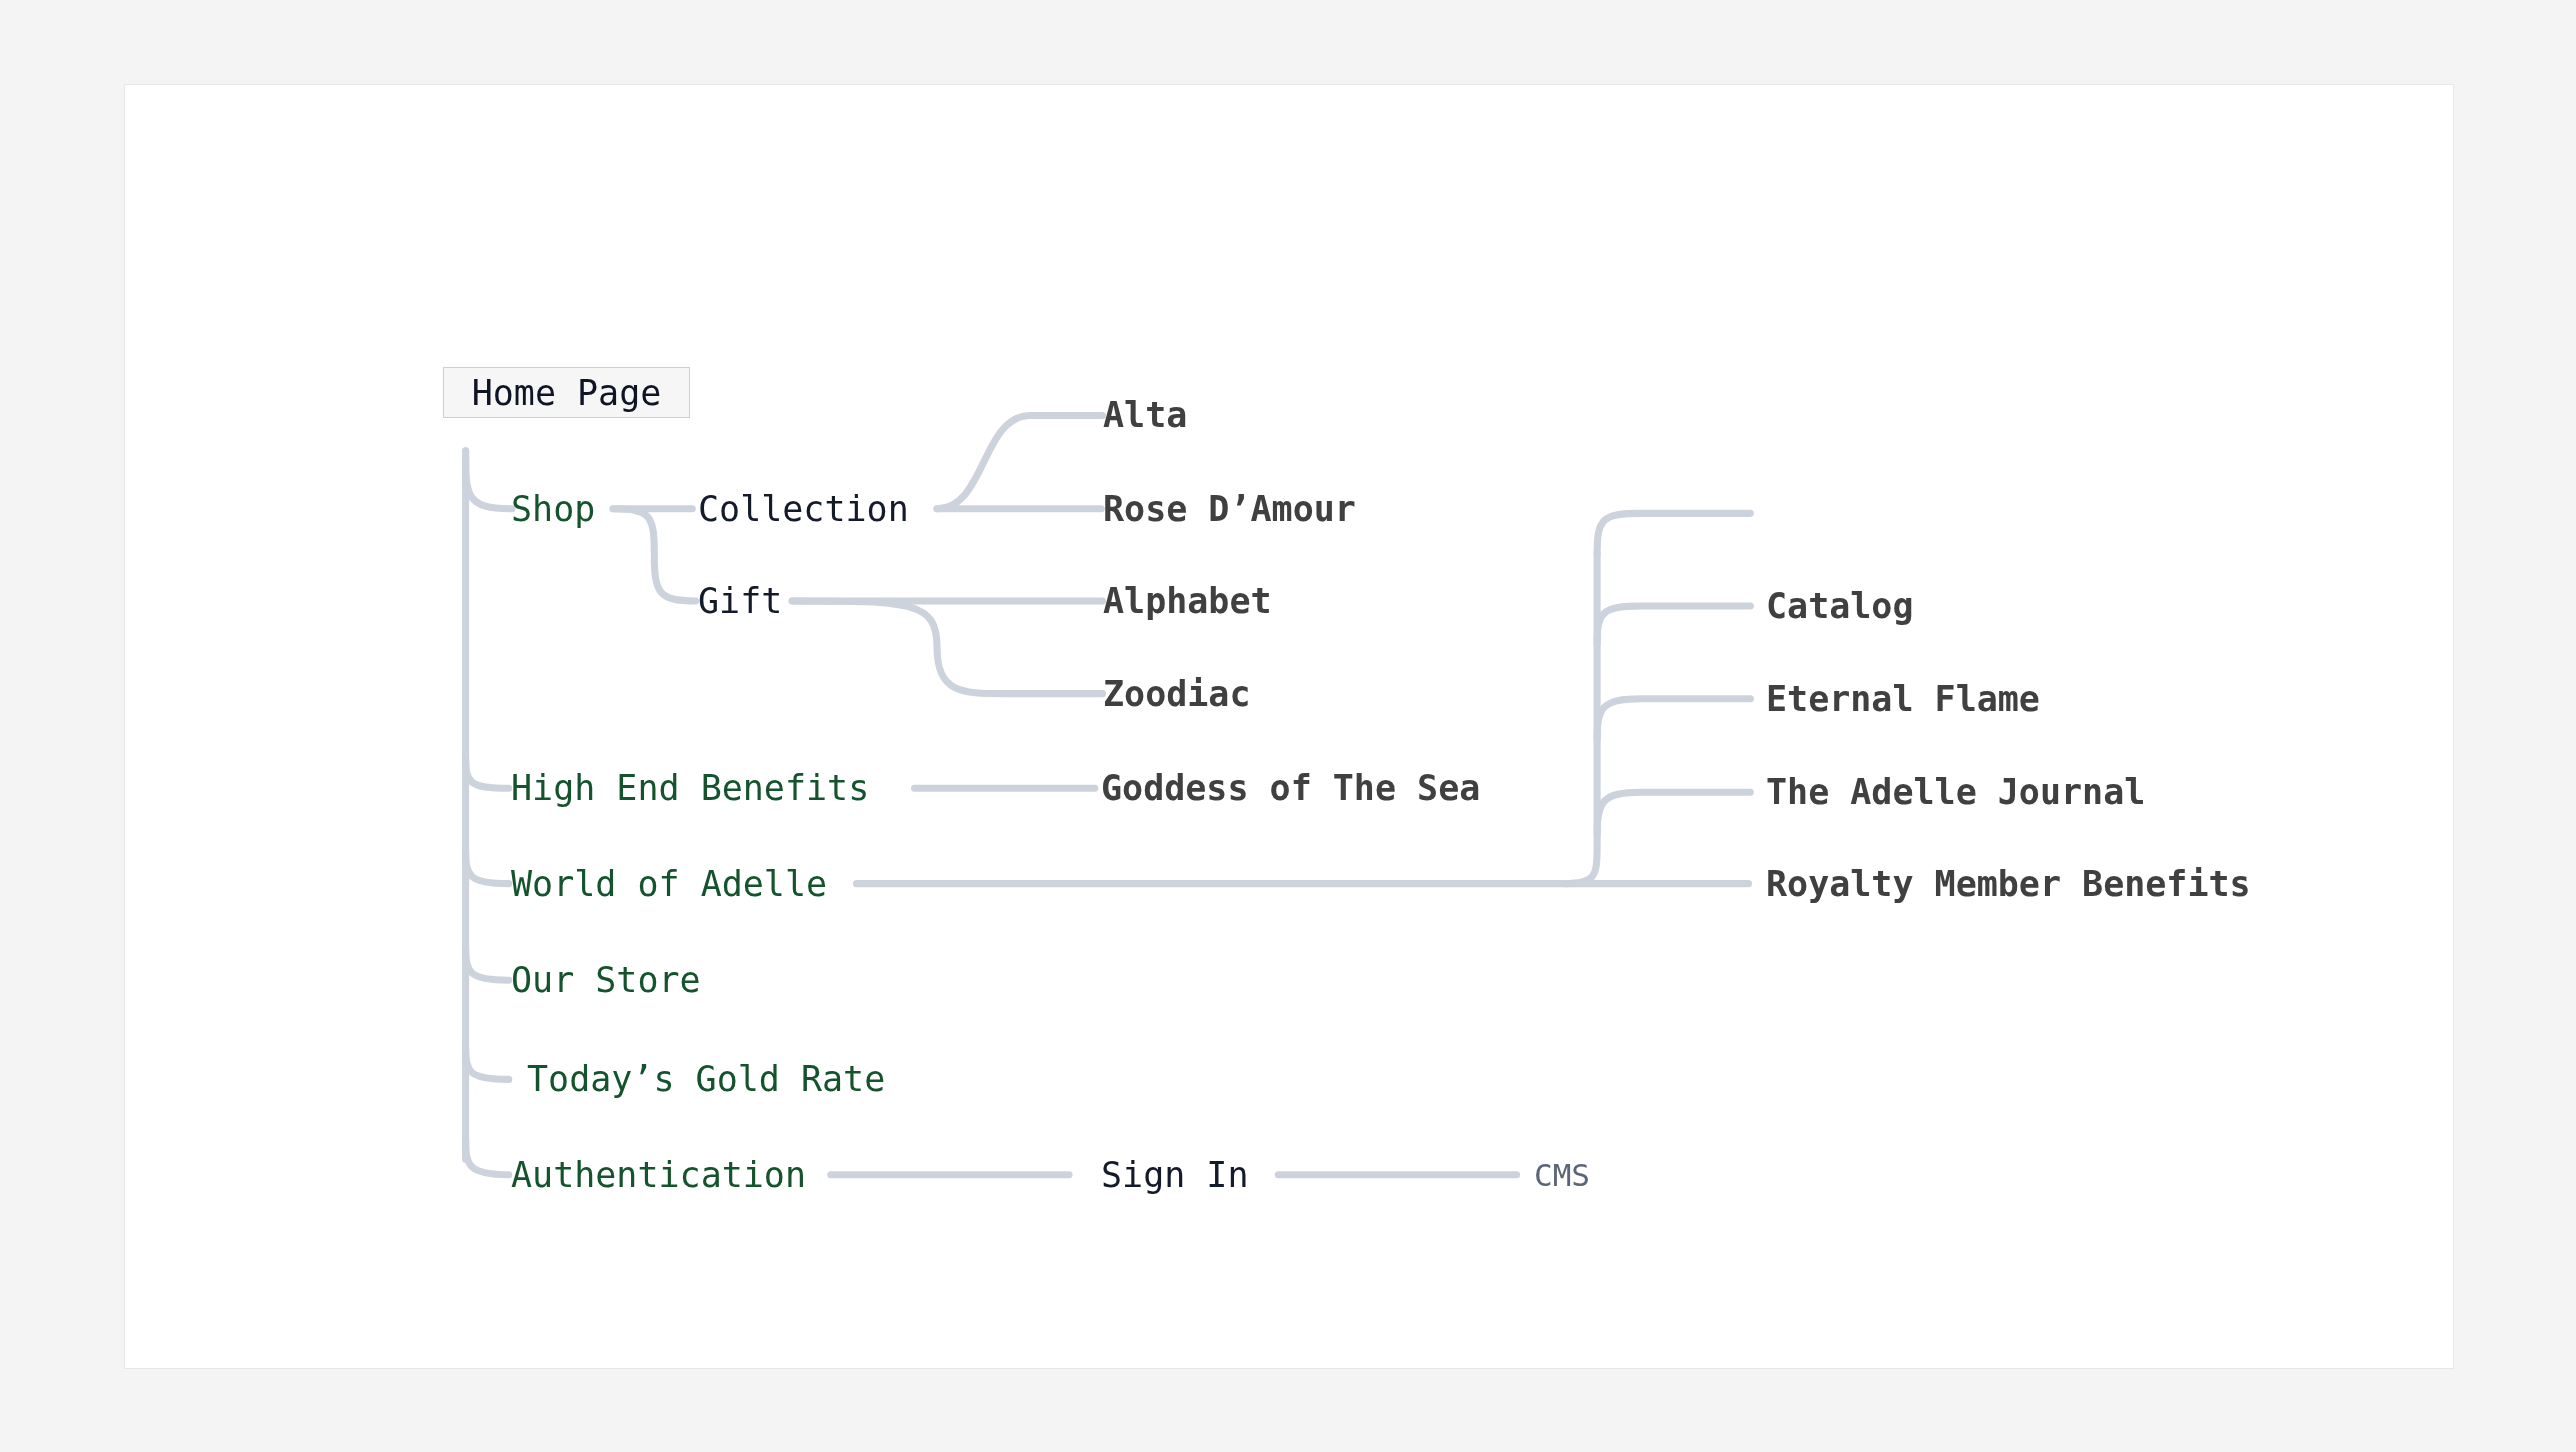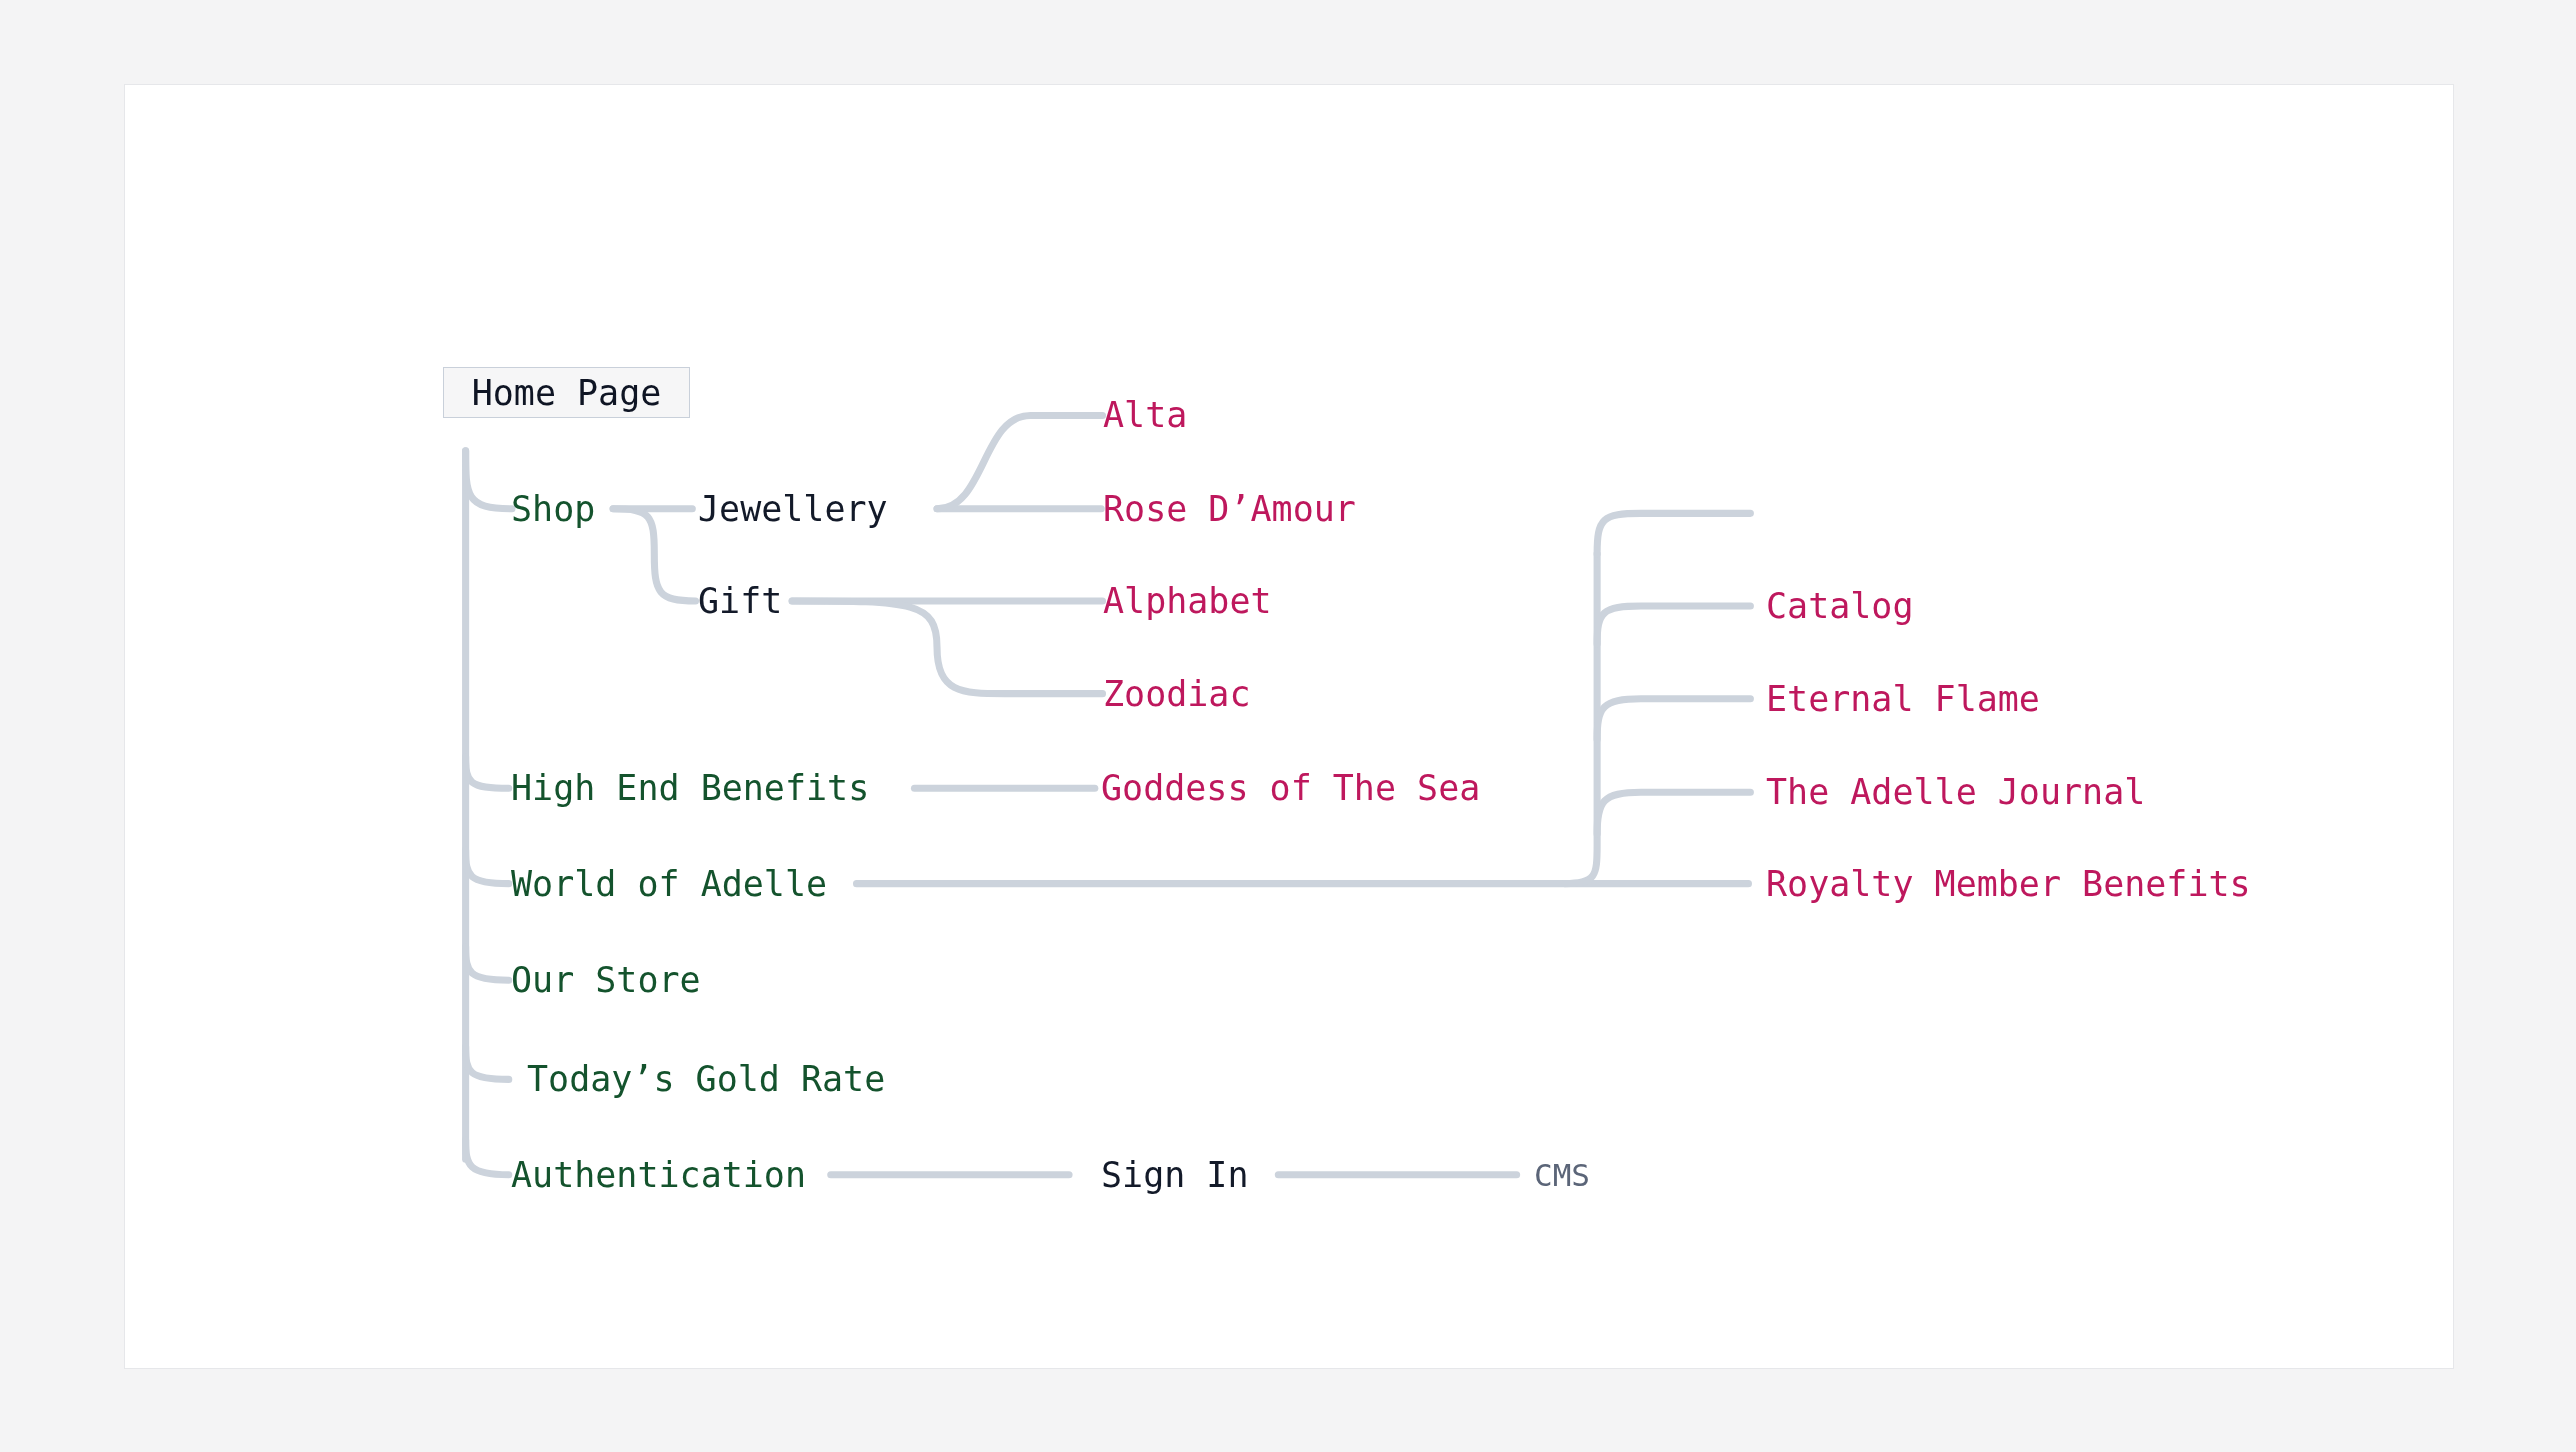--- a/index.html
+++ b/index.html
@@ -53,22 +53,23 @@
   }
   .lvl1 {
     color: #14532d;
     font-size: 35px;
   }
   .lvl2 {
     color: #131a29;
     font-size: 35px;
   }
   .lvl3 {
-    color: #be185d;
+    color: #404040;
     font-size: 35px;
+    font-weight: bold;
   }
   .lvl4 {
     color: #5b6578;
     font-size: 31px;
   }
   #home-box {
     position: absolute;
     left: 443px;
     top: 367px;
     width: 247px;
@@ -167,21 +168,21 @@
     <div id="home-box-label">Home Page</div>
   </div>
 
   <div class="node-label lvl1" style="left:511px;  top:509px;">Shop</div>
   <div class="node-label lvl1" style="left:511px;  top:788px;">High End Benefits</div>
   <div class="node-label lvl1" style="left:511px;  top:884px;">World of Adelle</div>
   <div class="node-label lvl1" style="left:511px;  top:980px;">Our Store</div>
   <div class="node-label lvl1" style="left:511px;  top:1079px;margin-left:16px;">Today’s Gold Rate</div>
   <div class="node-label lvl1" style="left:511px;  top:1175px;">Authentication</div>
 
-  <div class="node-label lvl2" style="left:698px; top:509px;">Jewellery</div>
+  <div class="node-label lvl2" style="left:698px; top:509px;">Collection</div>
   <div class="node-label lvl2" style="left:698px; top:601px;">Gift</div>
   <div class="node-label lvl3" style="left:1101px; top:788px;">Goddess of The Sea</div>
   <div class="node-label lvl2" style="left:1101px; top:1175px;">Sign In</div>
 
   <div class="node-label lvl3" style="left:1103px; top:415px;">Alta</div>
   <div class="node-label lvl3" style="left:1103px; top:509px;">Rose D’Amour</div>
   <div class="node-label lvl3" style="left:1103px; top:601px;">Alphabet</div>
   <div class="node-label lvl3" style="left:1103px; top:694px;">Zoodiac</div>
 
   <div class="node-label lvl3" style="left:1766px; top:606px;">Catalog</div>

